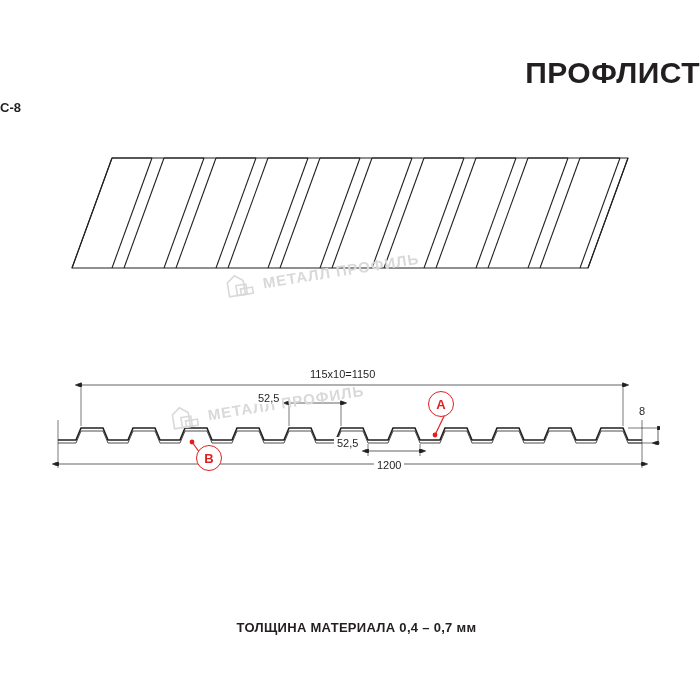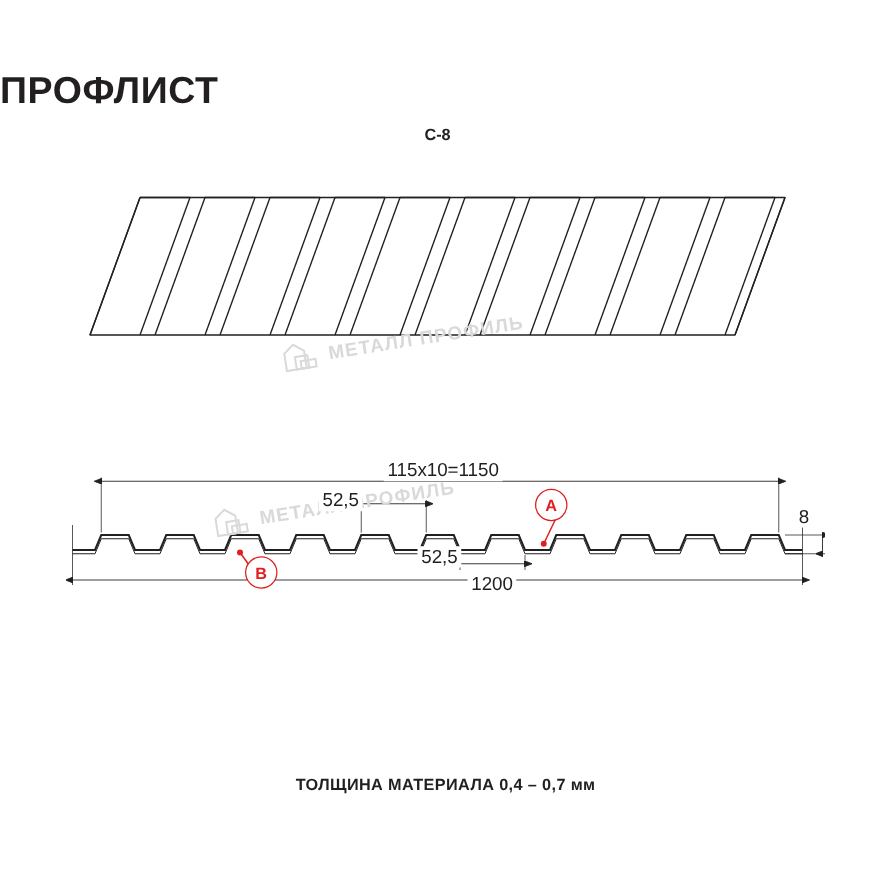--- a/index.html
+++ b/index.html
@@ -17,32 +17,31 @@
     position: absolute;
     inset: 0;
   }
 
   
   .title {
     position: absolute;
     top: 56px;
     left: 0;
     width: 700px;
-    text-align: left;
+    text-align: right;
     font-size: 30px;
     font-weight: bold;
     letter-spacing: 0.5px;
     color: #231f20;
   }
   .subtitle {
     position: absolute;
     top: 100px;
     left: 0;
     width: 700px;
-    text-align: center;
     font-size: 13px;
     font-weight: bold;
     color: #231f20;
   }
 
   
   .watermark {
     position: absolute;
     display: flex;
     align-items: center;
@@ -90,21 +89,21 @@
     align-items: center;
     justify-content: center;
     background: #fff;
   }
   .callout.a { left: 428px; top: 391px; }
   .callout.b { left: 196px; top: 445px; }
 
   
   .dim {
     position: absolute;
-    font-size: 15px;
+    font-size: 11px;
     color: #231f20;
     background: #fff;
     padding: 0 3px;
     white-space: nowrap;
   }
   .dim.top     { left: 307px; top: 368px; }
   .dim.mid     { left: 255px; top: 392px; }
   .dim.low     { left: 334px; top: 437px; }
   .dim.bottom  { left: 334px; top: 459px; margin-left: 40px; }
   .dim.height  { left: 636px; top: 405px; }

